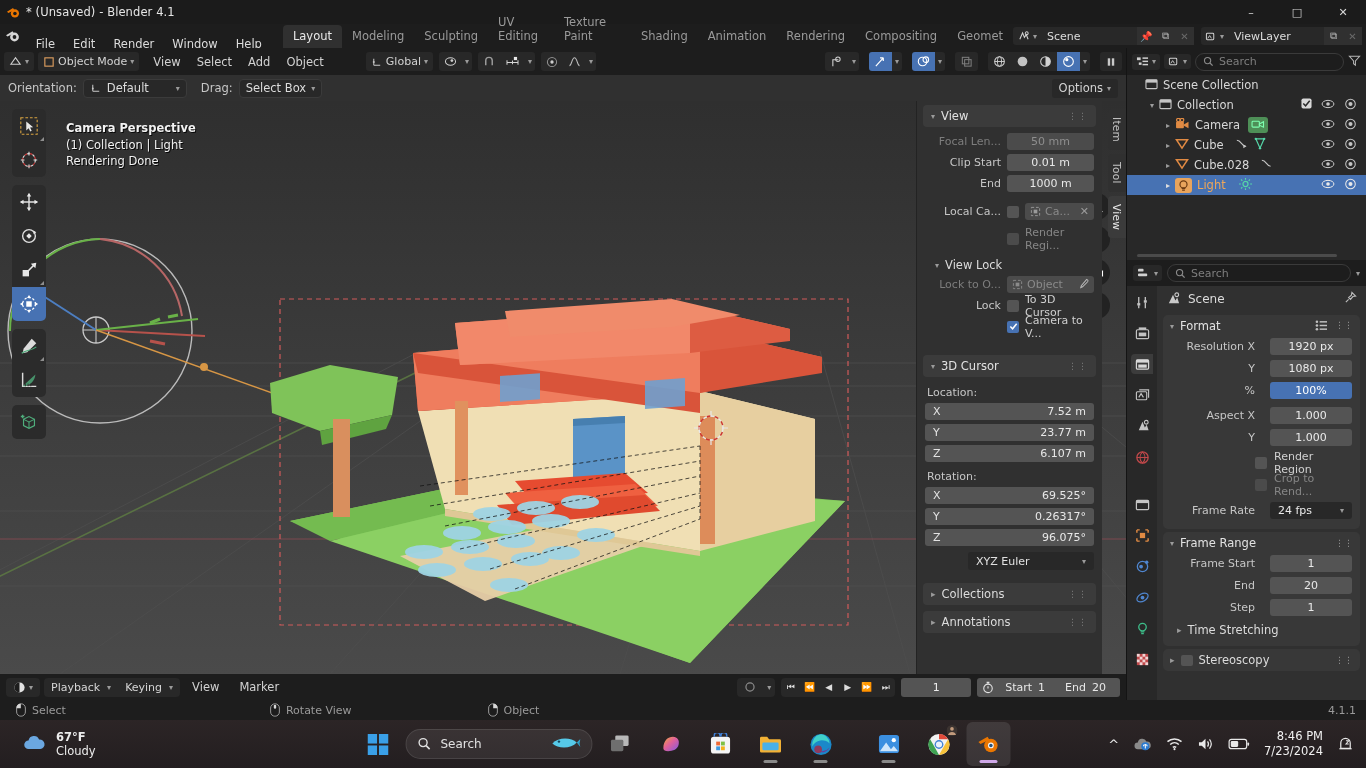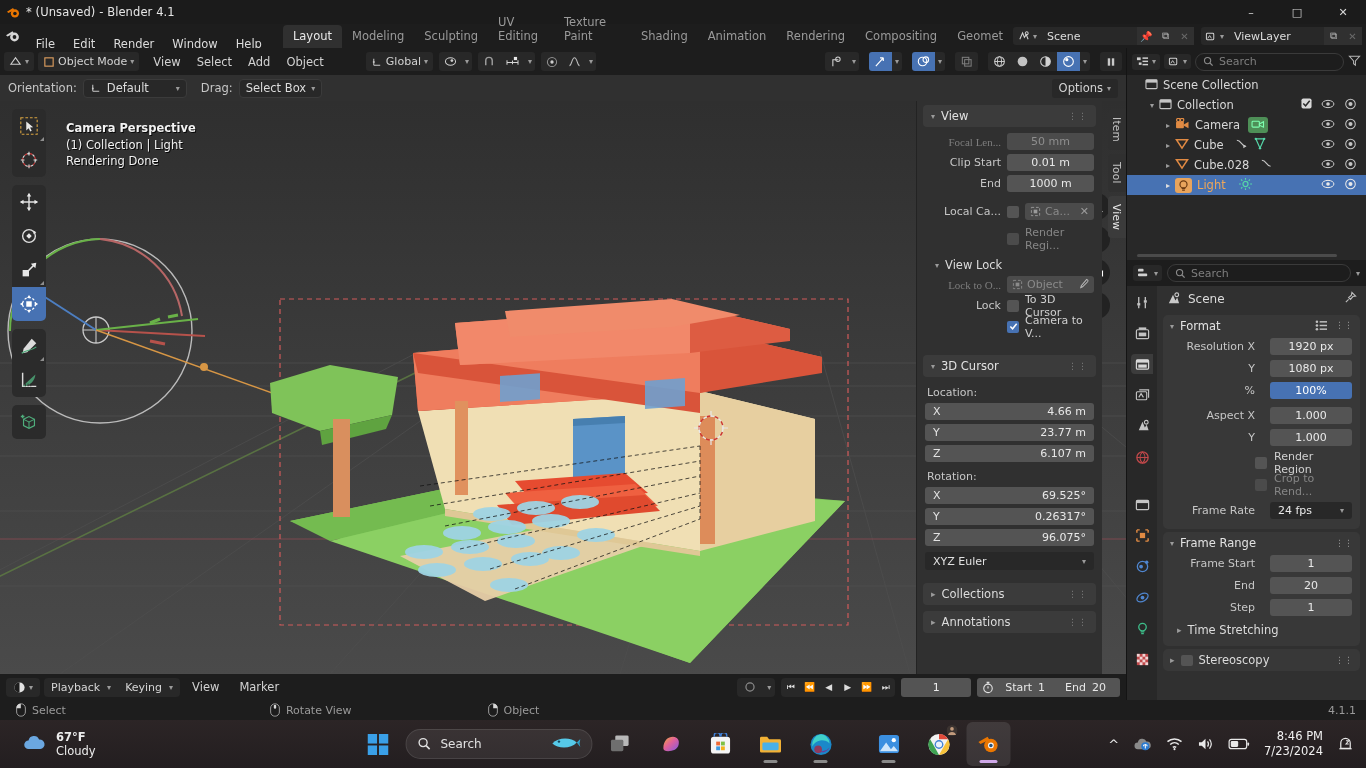--- a/index.html
+++ b/index.html
@@ -121,21 +121,21 @@
     background:#303030; border-left:1px solid #232323; overflow:hidden;
   }
   .pnl-hdr {
     display:flex; align-items:center; gap:6px; height:22px; padding:0 8px;
     color:#e2e2e2; font-size:11.5px; background:#3b3b3b; border-radius:4px; margin:4px 6px 0;
   }
   .pnl-hdr .grip { margin-left:auto; color:#767676; font-size:9px; letter-spacing:1px; }
   .pnl-body { padding:5px 8px 7px; }
   .row { display:flex; align-items:center; height:19px; margin-bottom:2px; gap:6px; }
   .row .lbl { flex:0 0 76px; text-align:right; color:#c6c6c6; font-size:11px; }
-  .row .lbl.dim { color:#7d7d7d;font-family:Liberation Serif, serif; }
+  .row .lbl.dim { color:#7d7d7d; }
   .fld {
     flex:1; height:17px; background:#545454; border-radius:3px; color:#e8e8e8;
     font-size:11px; display:flex; align-items:center; justify-content:center;
   }
   .fld.dim { background:#4b4b4b; color:#8e8e8e; }
   .fld.split { justify-content:space-between; padding:0 8px; }
   .fld.split .k { color:#e3e3e3; }
   .sec-label { color:#c6c6c6; font-size:11px; margin:4px 0 3px 2px; }
   .chk { width:12px; height:12px; border-radius:2px; background:#545454; flex:0 0 12px; }
   .chk.on { background:#4772b3; display:flex; align-items:center; justify-content:center; }
@@ -144,21 +144,21 @@
   .chk-txt.dim { color:#858585; }
   .obj-fld {
     flex:1; height:17px; background:#545454; border-radius:3px; display:flex;
     align-items:center; gap:4px; padding:0 5px; color:#cfcfcf; font-size:11px;
   }
   .obj-fld.dim { background:#4b4b4b; color:#8a8a8a; }
   .subhdr { display:flex; align-items:center; gap:6px; color:#dcdcdc; font-size:11.5px;
             padding:4px 0 3px 10px; }
   .dropdown {
     height:18px; background:#282828; border-radius:3px; color:#e0e0e0; font-size:11px;
-    display:flex; align-items:center; padding:0 8px; margin-top:5px;
+    display:flex; align-items:center; padding:0 8px; margin-top:5px;margin-left:43px;
   }
   .dropdown .caret { margin-left:auto; }
   .closed-pnl {
     display:flex; align-items:center; gap:6px; height:22px; padding:0 8px;
     color:#dcdcdc; font-size:11.5px; background:#3b3b3b; border-radius:4px; margin:6px 6px 0;
   }
   .closed-pnl .grip { margin-left:auto; color:#767676; font-size:9px; letter-spacing:1px; }
 
   
   .timeline {
@@ -839,21 +839,21 @@
     <div class="pnl-hdr" style="margin-top:10px;">
       <span class="caret">▾</span>
       <span>3D Cursor</span>
       <span class="grip">⋮⋮</span>
     </div>
     <div class="pnl-body">
       <div class="sec-label">Location:</div>
       <div class="row">
           <span class="fld split">
         <span class="k">X</span>
-            <span>4.66 m</span>
+            <span>7.52 m</span>
           </span>
         </div>
       <div class="row">
           <span class="fld split">
         <span class="k">Y</span>
             <span>23.77 m</span>
           </span>
         </div>
       <div class="row">
           <span class="fld split">

